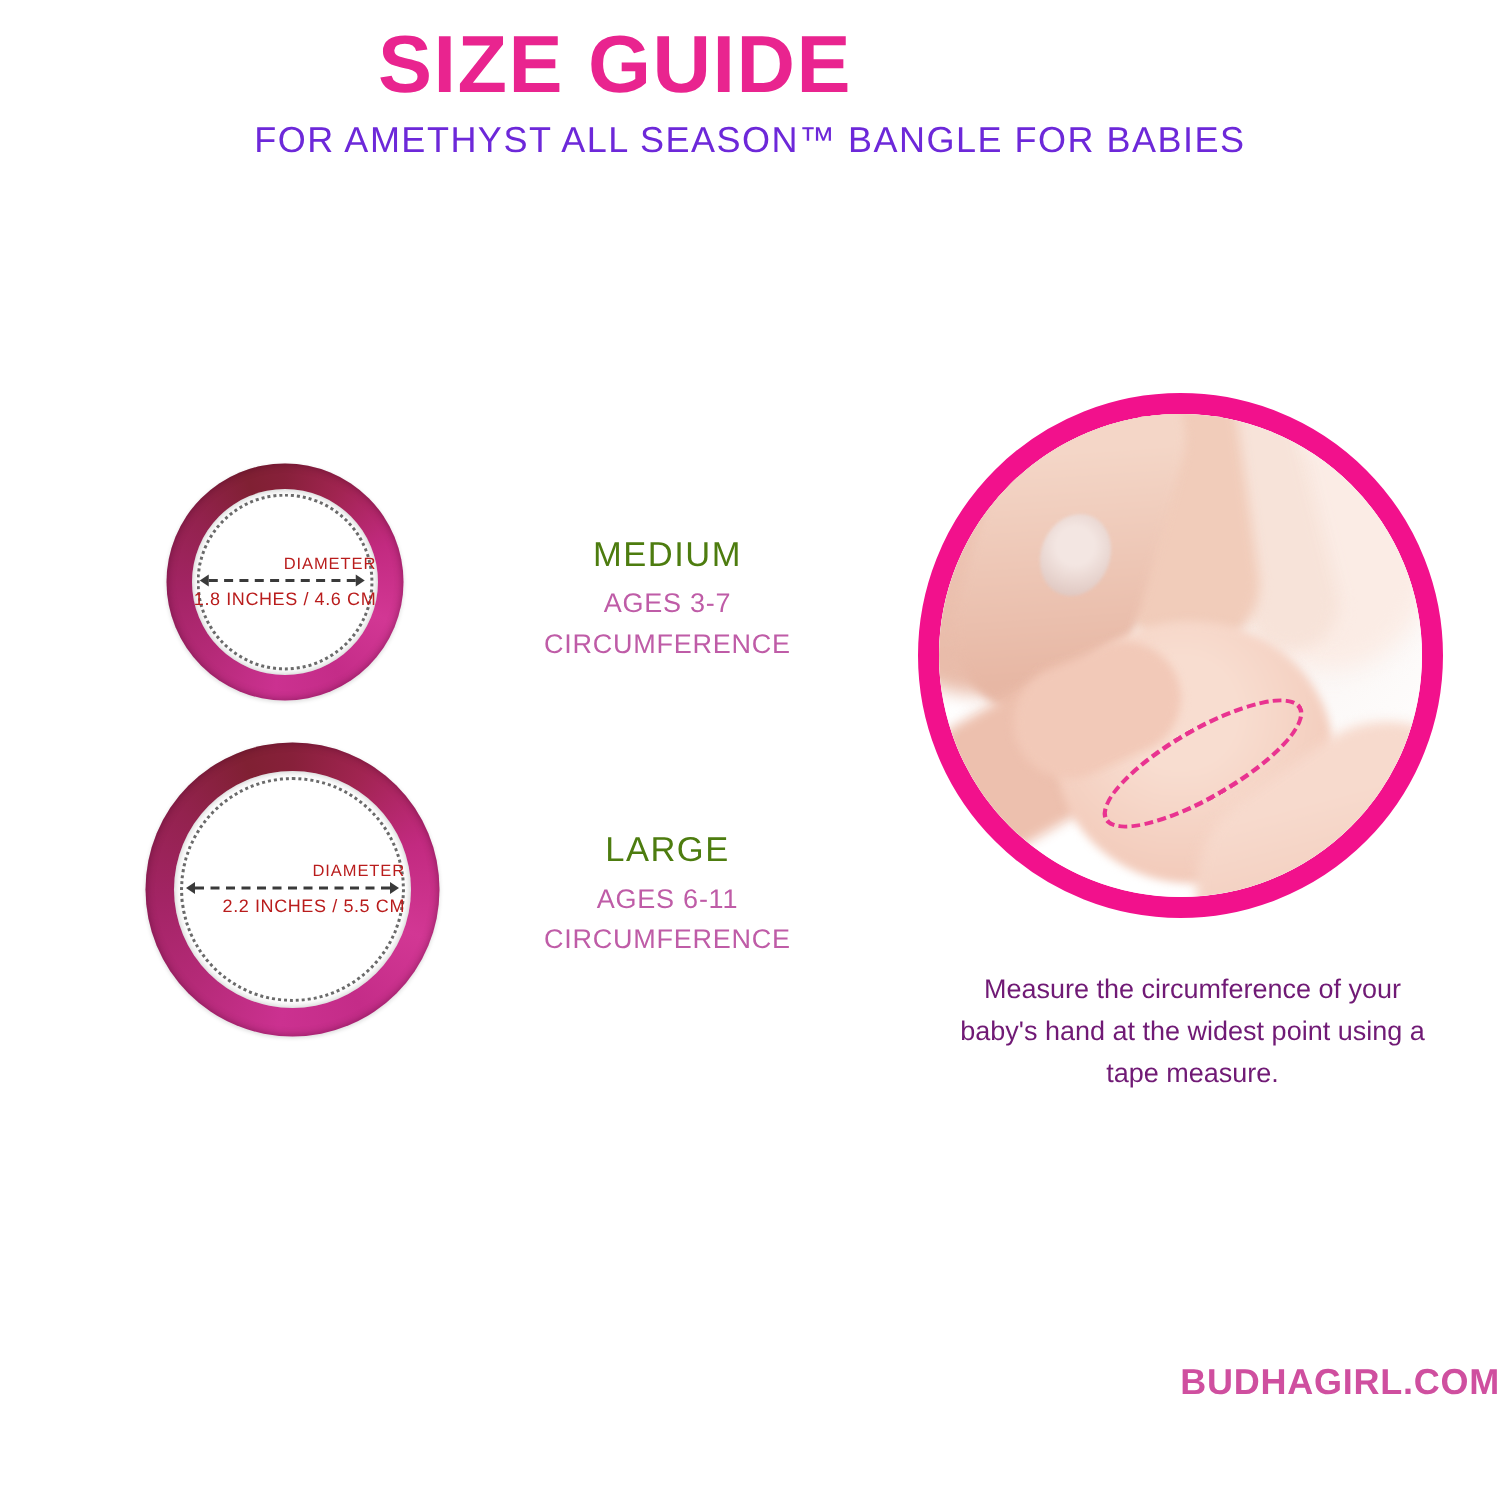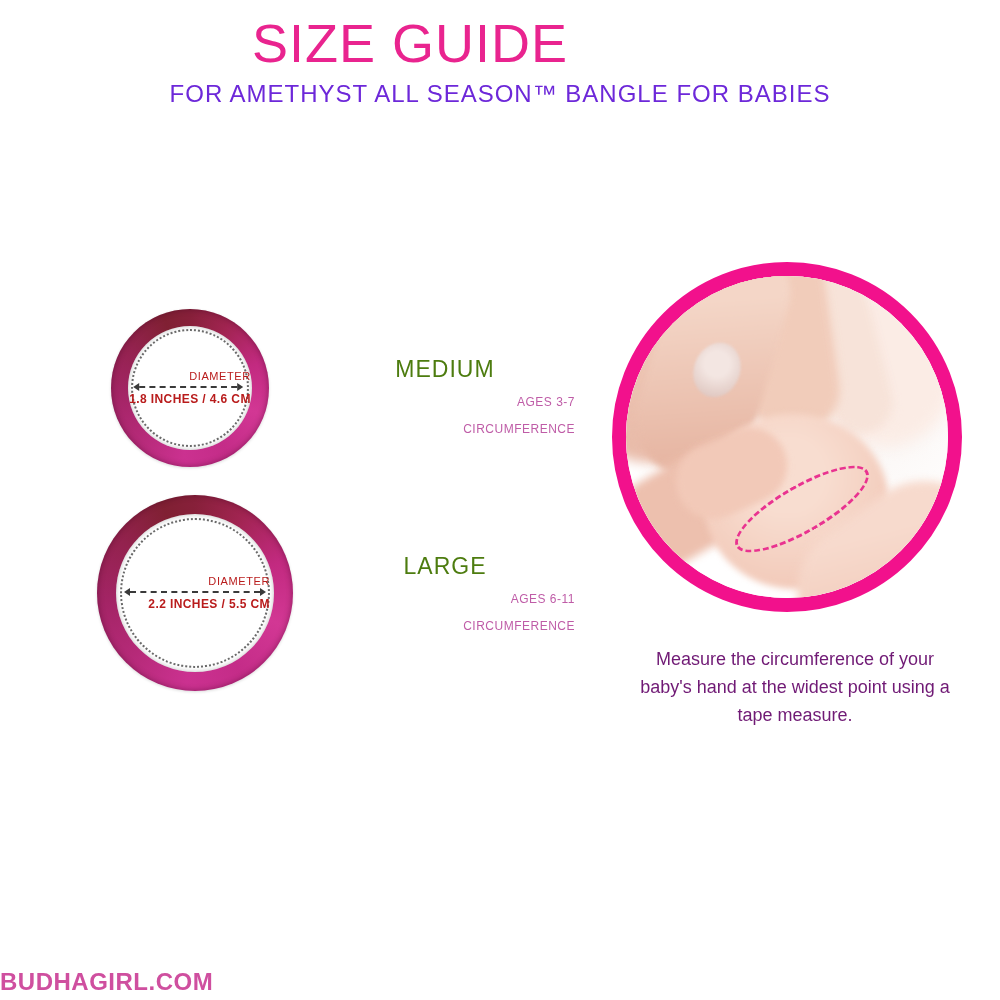--- a/index.html
+++ b/index.html
@@ -3,21 +3,21 @@
 <meta charset="utf-8">
 <style>
   * { margin:0; padding:0; box-sizing:border-box; }
   html,body { width:1000px; height:1000px; background:#ffffff;
               font-family:"Liberation Sans", sans-serif; overflow:hidden; }
   .canvas { position:relative; width:1000px; height:1000px; background:#fff; }
 
   
   .page-title {
     position:absolute; top:16px; left:0; width:820px; text-align:center;
-    font-size:54px; font-weight:400; letter-spacing:1px; color:#e9248f; line-height:1.0;
+    font-size:54px; font-weight:700; letter-spacing:1px; color:#e9248f; line-height:1.0;
   }
   .page-subtitle {
     position:absolute; top:80px; left:0; width:1000px; text-align:center;
     font-size:24px; font-weight:400; letter-spacing:1px; color:#6d28d9;
   }
 
   
   .bangle { position:absolute; }
   .bangle .ring {
     position:absolute; inset:0; border-radius:50%;
@@ -39,39 +39,39 @@
   .bangle-medium .dotted-circle { inset:20px; }
   .bangle-large  { left:97px; top:495px; width:196px; height:196px; }
   .bangle-large  .hole { inset:19px; }
   .bangle-large  .dotted-circle { inset:23px; }
 
   .dia-label {
     position:absolute; left:50%; top:50%; transform:translate(-50%,-50%);
     text-align:right; color:#b91c1c; white-space:nowrap; z-index:3;
   }
   .dia-label .dia-word { font-size:11px; letter-spacing:0.6px; }
-  .dia-label .dia-value { font-size:12px; letter-spacing:0.4px; margin-top:1px;font-weight:bold; }
+  .dia-label .dia-value { font-size:12px; letter-spacing:0.4px; margin-top:1px; }
   .dia-arrow { display:flex; align-items:center; margin:1px 0; }
   .dia-arrow .head-left {
     width:0; height:0; border:4px solid transparent; border-right:6px solid #3a3a3a;
   }
   .dia-arrow .head-right {
     width:0; height:0; border:4px solid transparent; border-left:6px solid #3a3a3a;
   }
   .dia-arrow .dash-line { flex:1; border-top:2px dashed #3a3a3a; height:0; }
   .bangle-medium .dia-arrow { width:118px; }
   .bangle-large  .dia-arrow { width:150px; }
 
   
   .size-info { position:absolute; width:260px; text-align:center; }
   .size-info .size-name {
     font-size:23px; font-weight:400; letter-spacing:1px; color:#4d7c0f; margin-bottom:6px;
   }
   .size-info .size-line {
-    font-size:12px; letter-spacing:0.5px; color:#bf5ca7; line-height:27px;text-align:right;
+    font-size:18px; letter-spacing:0.5px; color:#bf5ca7; line-height:27px;
   }
   .size-info-medium { left:315px; top:356px; }
   .size-info-large  { left:315px; top:553px; }
 
   
   .photo-circle {
     position:absolute; left:612px; top:262px; width:350px; height:350px;
     border-radius:50%; border:14px solid #f2118c; background:#ffffff; z-index:1;
   }
   .photo-inner {
@@ -130,21 +130,21 @@
     border:3px dashed #e93390; border-radius:50%;
     transform:rotate(-30deg); z-index:4;
   }
 
   
   .caption {
     position:absolute; left:637px; top:645px; width:316px; text-align:center;
     font-size:18px; line-height:28px; color:#701a75;
   }
   .footer {
-    position:absolute; left:0; top:968px; width:1000px; text-align:left;
+    position:absolute; left:0; top:908px; width:1000px; text-align:right;
     font-size:24px; font-weight:800; letter-spacing:0.5px; color:#cf4f9f;
   }
 </style>
 </head>
 <body>
 
 <div class="canvas">
 
   <div class="page-title">SIZE GUIDE</div>
   <div class="page-subtitle">FOR AMETHYST ALL SEASON™ BANGLE FOR BABIES</div>

